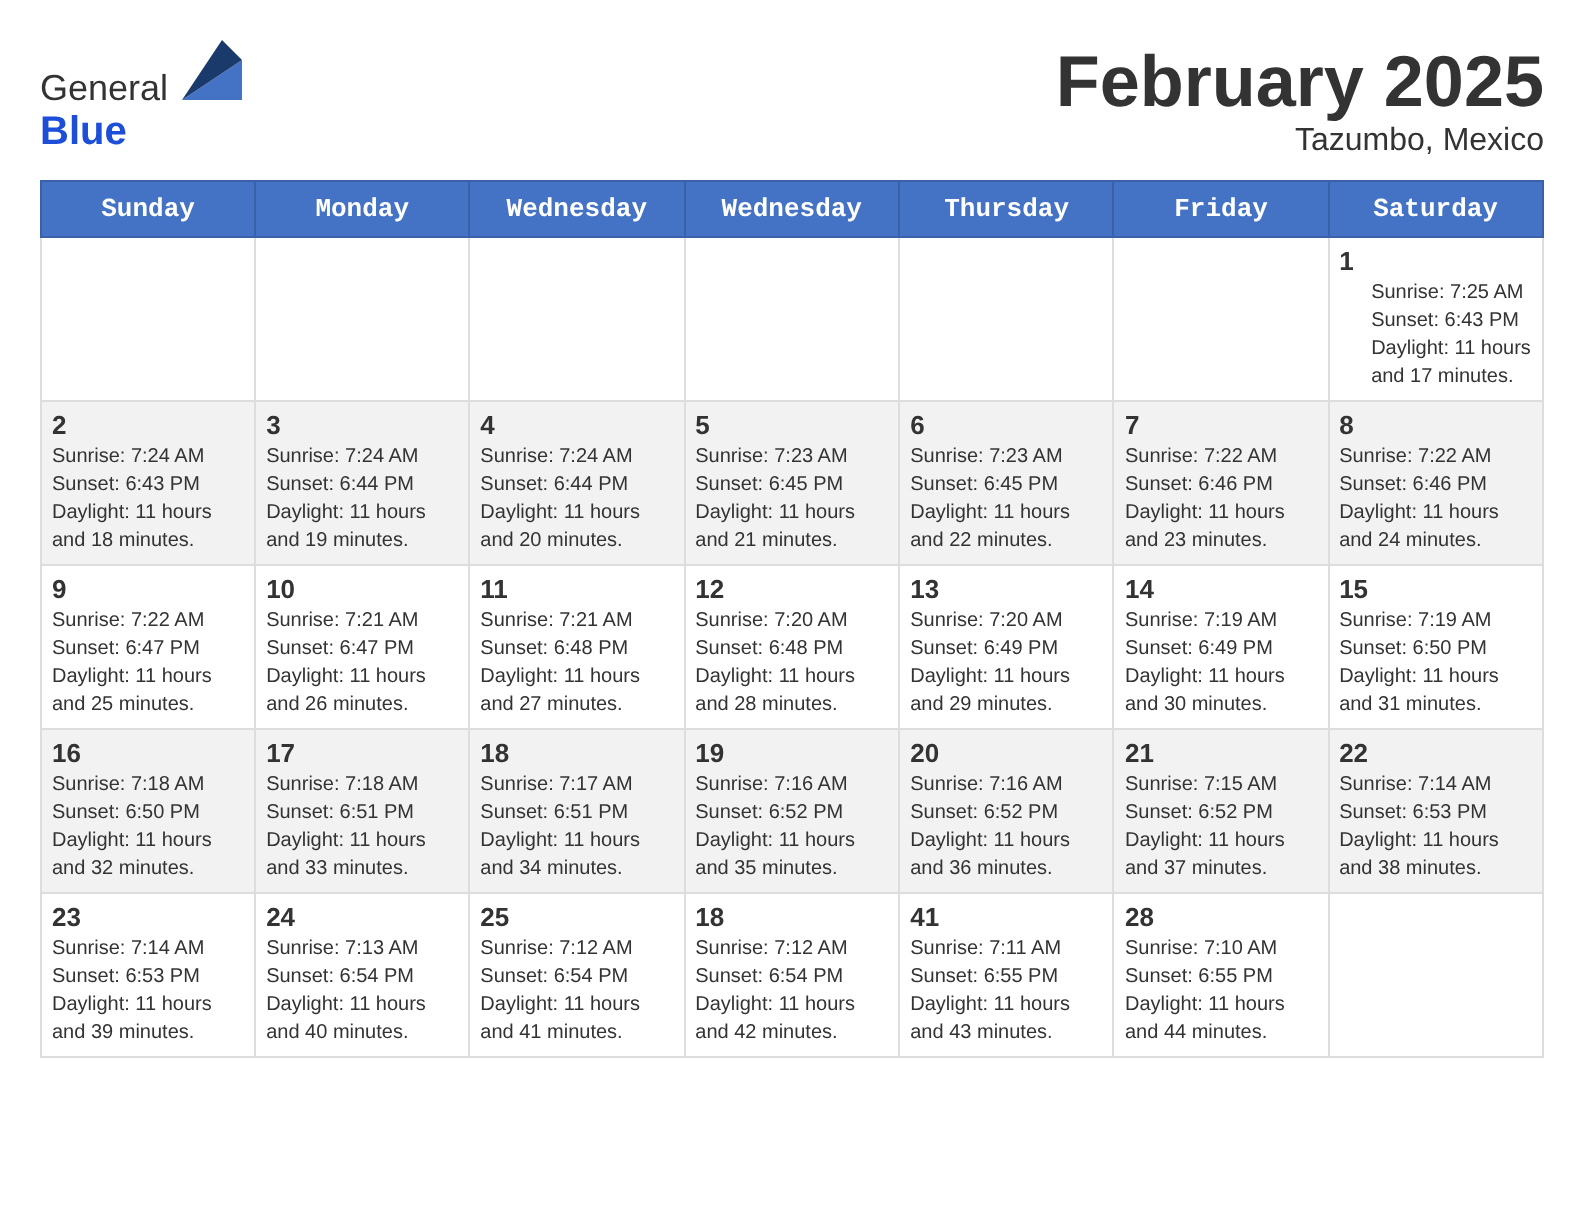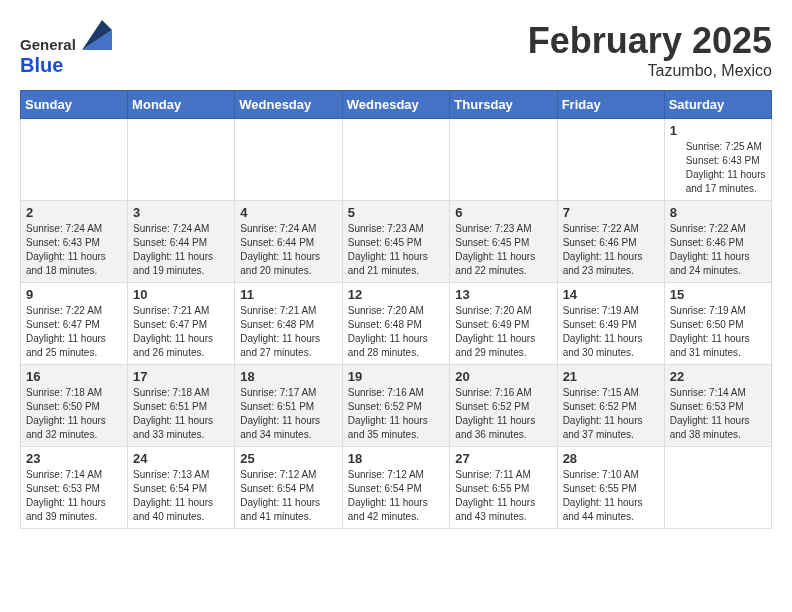--- a/index.html
+++ b/index.html
@@ -14,22 +14,22 @@
       display: flex;
       justify-content: space-between;
       align-items: flex-start;
       margin-bottom: 10px;
     }
     .logo {
       display: flex;
       align-items: center;
     }
     .logo-text-general {
-      font-size: 15px;
-      font-weight: bold;
+      font-size: 18px;
+      font-weight: normal;
       color: #333;
       margin-top: 28px;
     }
     .logo-text-blue {
       font-size: 20px;
       font-weight: bold;
       color: #1d4ed8;
     }
     .logo-icon {
       width: 30px;
@@ -52,22 +52,23 @@
       width: 100%;
       border-collapse: collapse;
       border: 1px solid #ccc;
     }
     .calendar-table th {
       background-color: #4472c4;
       color: #fff;
       font-size: 13px;
       font-weight: bold;
       padding: 6px 4px;
-      text-align: left;
+      text-align: center;
       border: 1px solid #3a60a8;
+      font-family: Liberation Mono, monospace;
     }
     .calendar-table td {
       vertical-align: top;
       padding: 4px 5px;
       font-size: 10px;
       color: #333;
       border: 1px solid #ddd;
       width: 108px;
       min-height: 80px;
       background: #fff;
@@ -289,21 +290,21 @@
 Sunset: 6:54 PM
 Daylight: 11 hours and 41 minutes.</div>
         </td>
         <td>
           <span class="day-number">18</span>
           <div class="day-info" style="white-space: pre-line;">Sunrise: 7:12 AM
 Sunset: 6:54 PM
 Daylight: 11 hours and 42 minutes.</div>
         </td>
         <td>
-          <span class="day-number">27</span>
+          <span class="day-number">41</span>
           <div class="day-info" style="white-space: pre-line;">Sunrise: 7:11 AM
 Sunset: 6:55 PM
 Daylight: 11 hours and 43 minutes.</div>
         </td>
         <td>
           <span class="day-number">28</span>
           <div class="day-info" style="white-space: pre-line;">Sunrise: 7:10 AM
 Sunset: 6:55 PM
 Daylight: 11 hours and 44 minutes.</div>
         </td>

